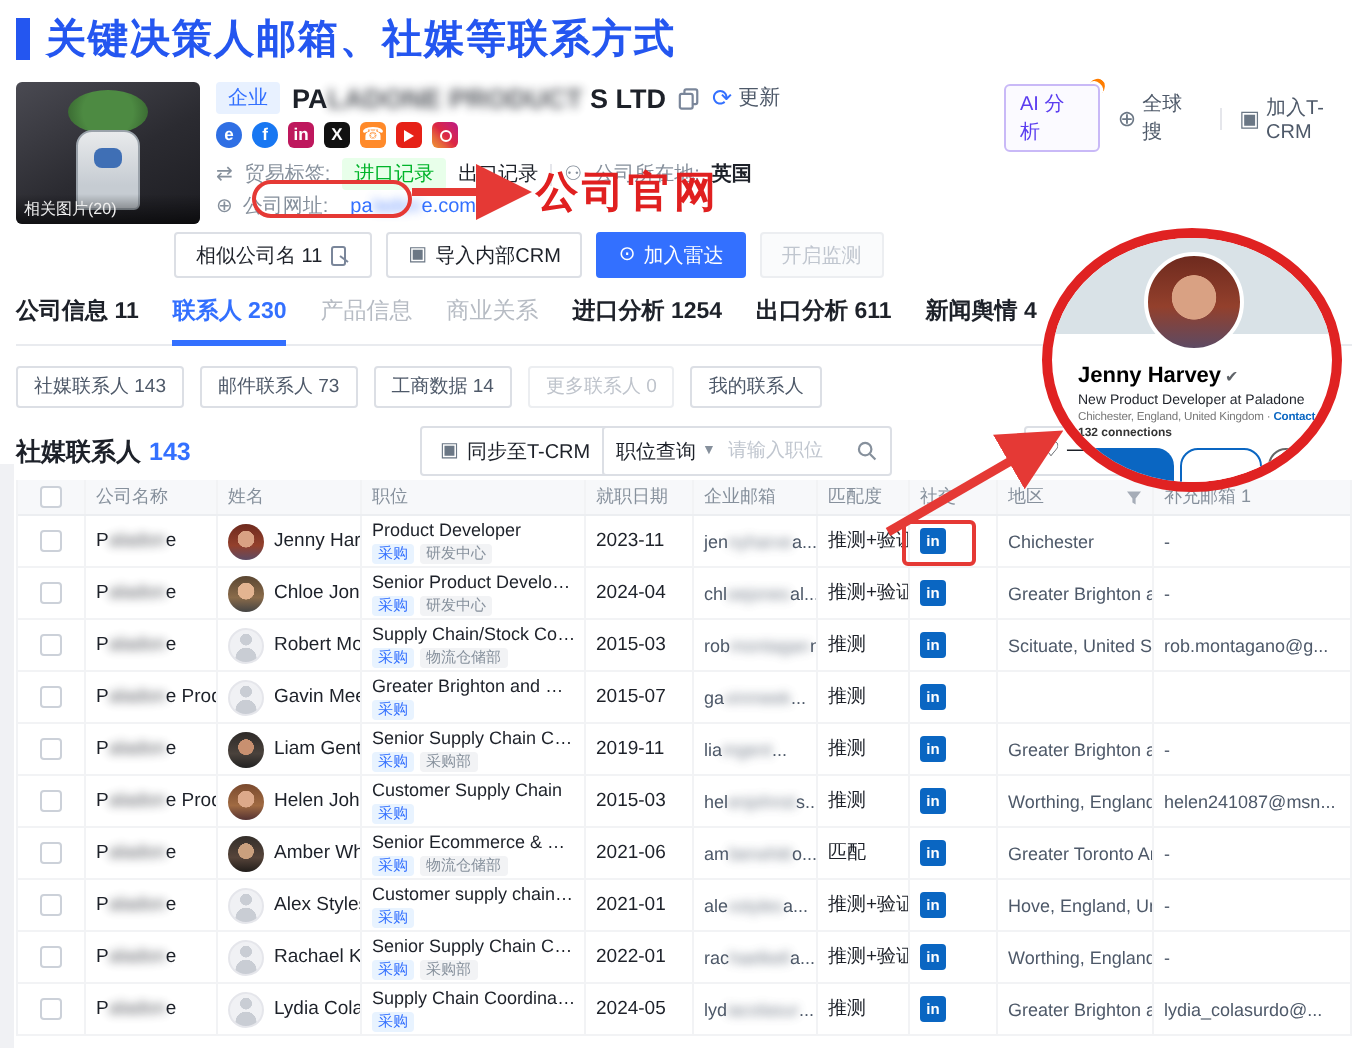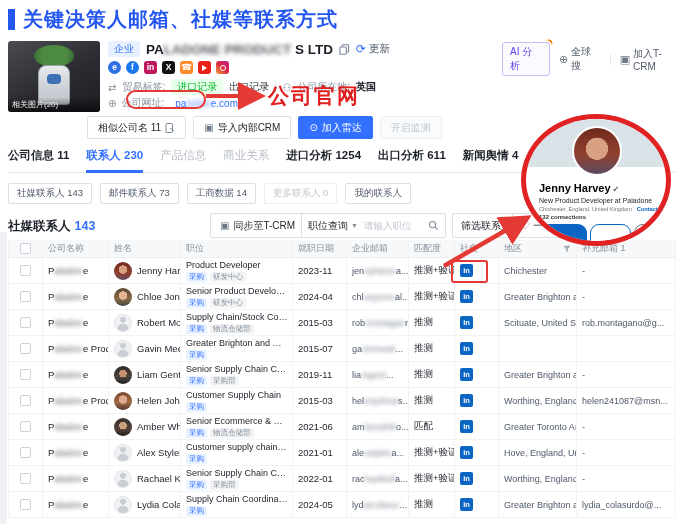--- a/index.html
+++ b/index.html
@@ -294,24 +294,20 @@
       <span id="job-query">
           <span>职位查询</span>
           <span class="chev">▼</span>
         </span>
       <input id="job-input" placeholder="请输入职位" style="">
       <svg class="ic-search" viewBox="0 0 12 12">
           <circle cx="5" cy="5" r="3.4" fill="none" stroke="#86909c" stroke-width="1.2"></circle>
           <line x1="7.6" y1="7.6" x2="10.6" y2="10.6" stroke="#86909c" stroke-width="1.2"></line>
         </svg>
     </span>
-    <span id="filter-btn">
-        <span>筛选联系人</span>
-        <span class="chev">▼</span>
-      </span>
     <span id="fav-btn">
         <span>♡</span>
         <span>一</span>
       </span>
   </div>
 
   <div id="tbl" class="abs">
     <div class="r h">
       <div class="c cb">
           <span class="chk"></span>

